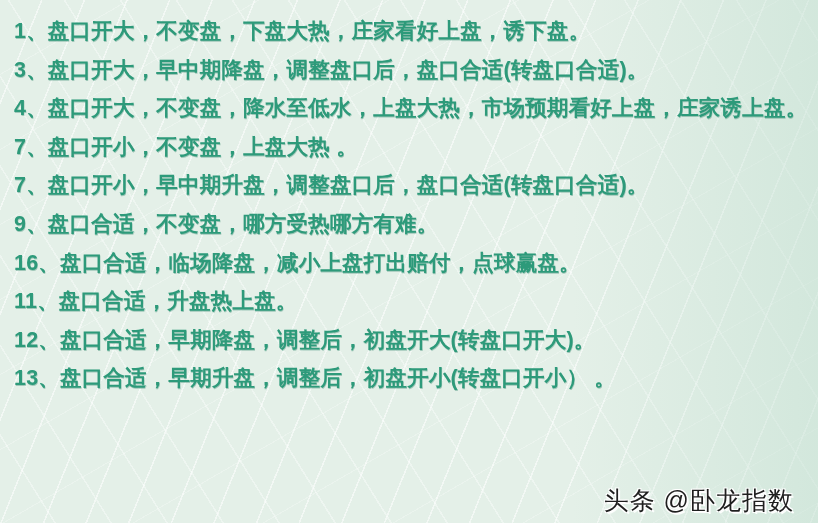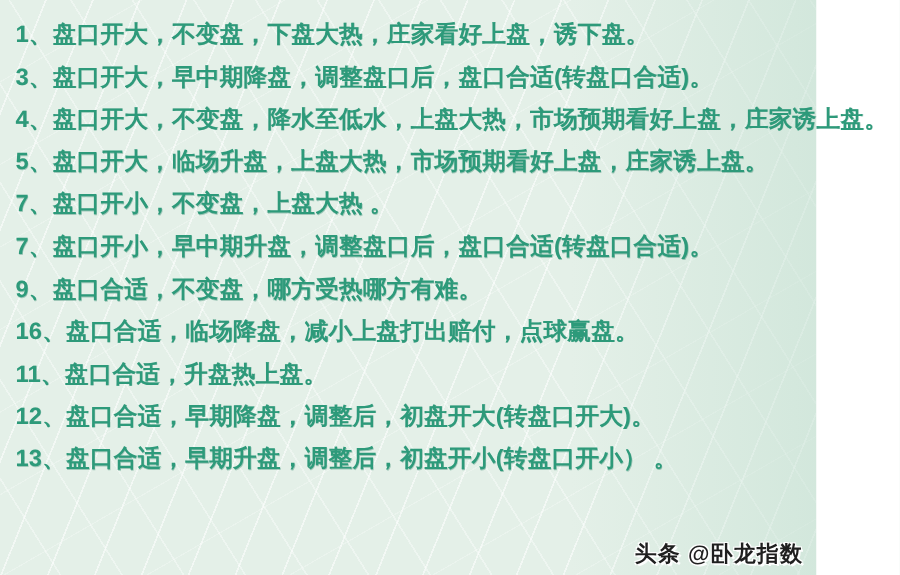--- a/index.html
+++ b/index.html
@@ -9,21 +9,21 @@
   }
   * { margin: 0; padding: 0; box-sizing: border-box; }
   html, body {
     width: 818px;
     height: 523px;
     overflow: hidden;
     font-family: "Liberation Sans", "DejaVu Sans", sans-serif;
   }
   .page {
     position: relative;
-    width: 742px;
+    width: 818px;
     height: 523px;
     background-color: var(--bg-color);
     background-image:
       linear-gradient(to right, rgba(205,230,217,0) 70%, rgba(196,224,210,0.55) 100%),
       repeating-linear-gradient(112deg, rgba(255,255,255,0) 0px, rgba(255,255,255,0) 38px, rgba(255,255,255,0.55) 38px, rgba(255,255,255,0.55) 39.5px),
       repeating-linear-gradient(58deg,  rgba(255,255,255,0) 0px, rgba(255,255,255,0) 46px, rgba(255,255,255,0.38) 46px, rgba(255,255,255,0.38) 47.5px),
       repeating-linear-gradient(150deg, rgba(255,255,255,0) 0px, rgba(255,255,255,0) 64px, rgba(255,255,255,0.25) 64px, rgba(255,255,255,0.25) 65px);
   }
   .rules-list {
     position: absolute;
@@ -36,43 +36,42 @@
     line-height: 38.6px;
     font-size: 21.5px;
     font-weight: bold;
     color: var(--text-color);
     white-space: nowrap;
     letter-spacing: 0.2px;
     text-shadow: 0.5px 0.5px 0 rgba(31,122,95,0.35);
   }
   .watermark {
     position: absolute;
-    right: 12px;
+    right: 24px;
     bottom: 6px;
-    font-size: 20px;
-    font-weight: bold;
+    font-size: 25px;
+    font-weight: normal;
     color: var(--watermark-color);
     letter-spacing: 1px;
     text-shadow:
       -1px -1px 0 #ffffff,
        1px -1px 0 #ffffff,
       -1px  1px 0 #ffffff,
        1px  1px 0 #ffffff,
        2px  2px 0 rgba(255,255,255,0.9);
   }
 </style>
 </head>
 <body>
 
 <div class="page">
   <div class="rules-list">
       <div class="line">1、盘口开大，不变盘，下盘大热，庄家看好上盘，诱下盘。</div>
       <div class="line">3、盘口开大，早中期降盘，调整盘口后，盘口合适(转盘口合适)。</div>
       <div class="line">4、盘口开大，不变盘，降水至低水，上盘大热，市场预期看好上盘，庄家诱上盘。</div>
-      <div class="line">5、盘口开大，临场升盘，上盘大热，市场预期看好上盘，庄家诱上盘。</div>
       <div class="line">7、盘口开小，不变盘，上盘大热 。</div>
       <div class="line">7、盘口开小，早中期升盘，调整盘口后，盘口合适(转盘口合适)。</div>
       <div class="line">9、盘口合适，不变盘，哪方受热哪方有难。</div>
       <div class="line">16、盘口合适，临场降盘，减小上盘打出赔付，点球赢盘。</div>
       <div class="line">11、盘口合适，升盘热上盘。</div>
       <div class="line">12、盘口合适，早期降盘，调整后，初盘开大(转盘口开大)。</div>
       <div class="line">13、盘口合适，早期升盘，调整后，初盘开小(转盘口开小） 。</div>
     </div>
   <div class="watermark">头条 @卧龙指数</div>
 </div>

